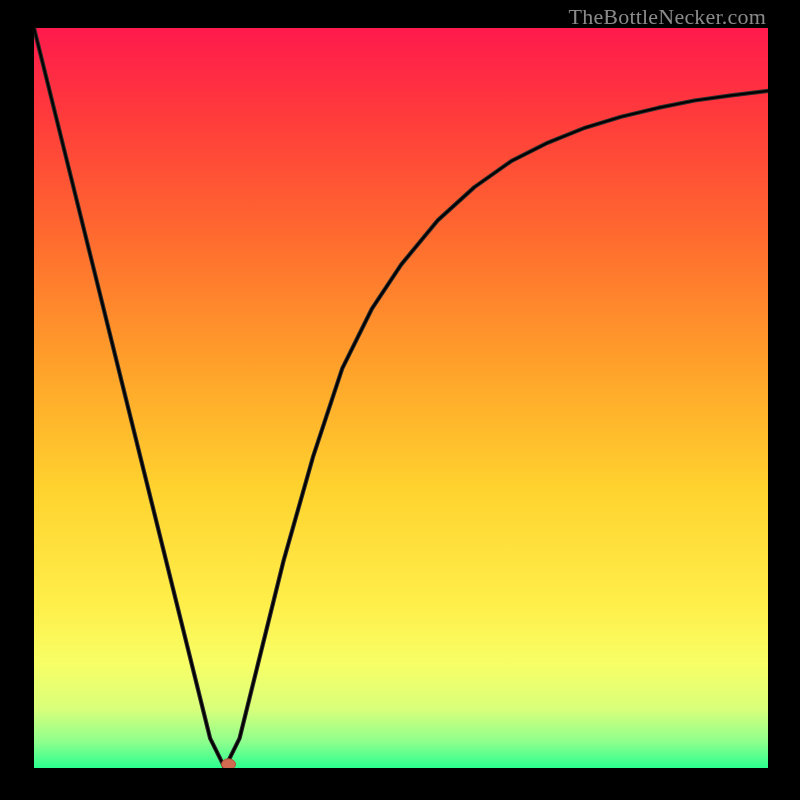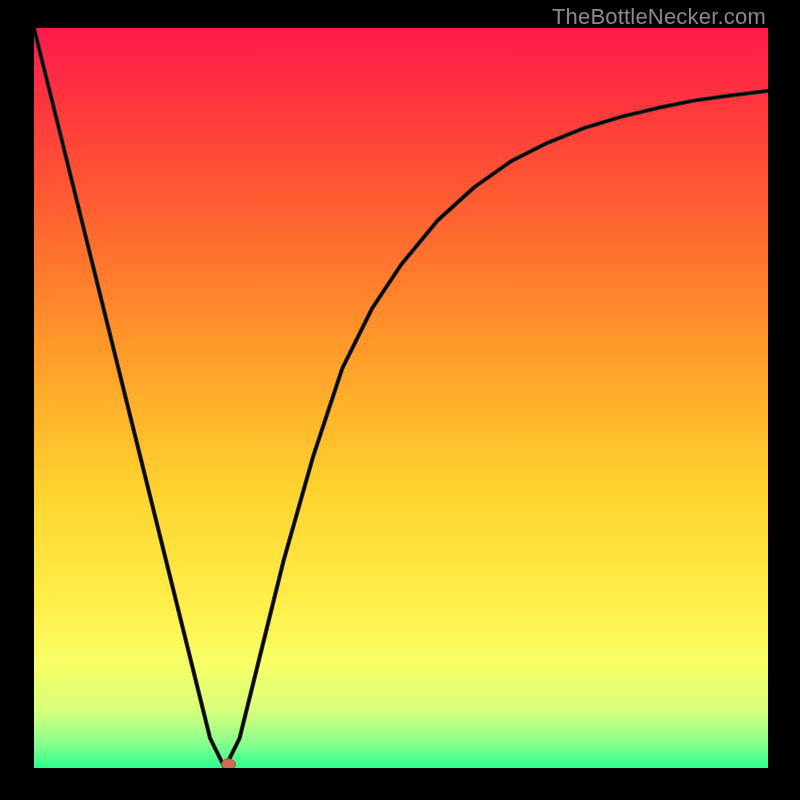--- a/index.html
+++ b/index.html
@@ -23,21 +23,21 @@
     left: 34px;
     top: 28px;
     width: 734px;
     height: 740px;
     overflow: hidden;
   }
   .watermark {
     position: absolute;
     top: 4px;
     right: 34px;
-    font-family: Liberation Sans, sans-serif;
+    font-family: Liberation Serif, serif;
     font-size: 22px;
     color: #8a8a8a;
     letter-spacing: 0.2px;
     user-select: none;
   }
   svg { display: block; }
 </style>
 </head>
 <body>
 

